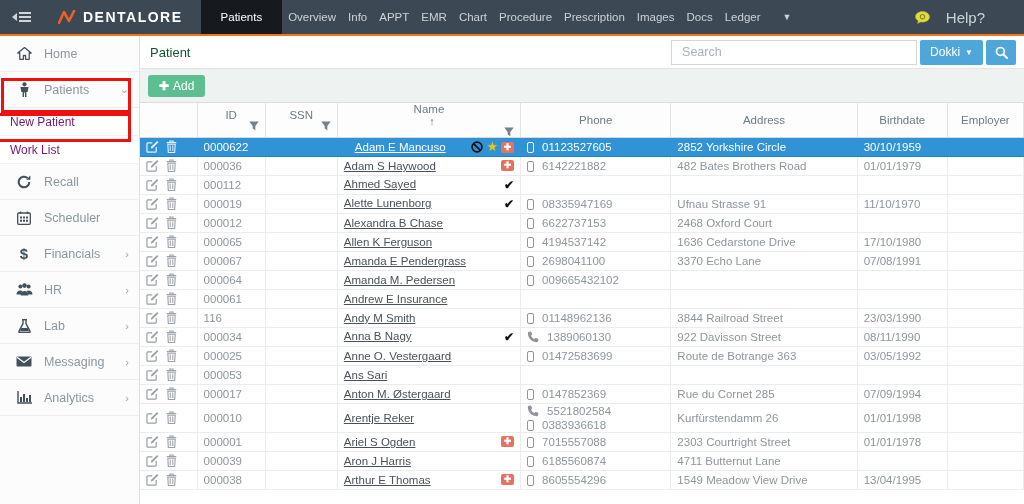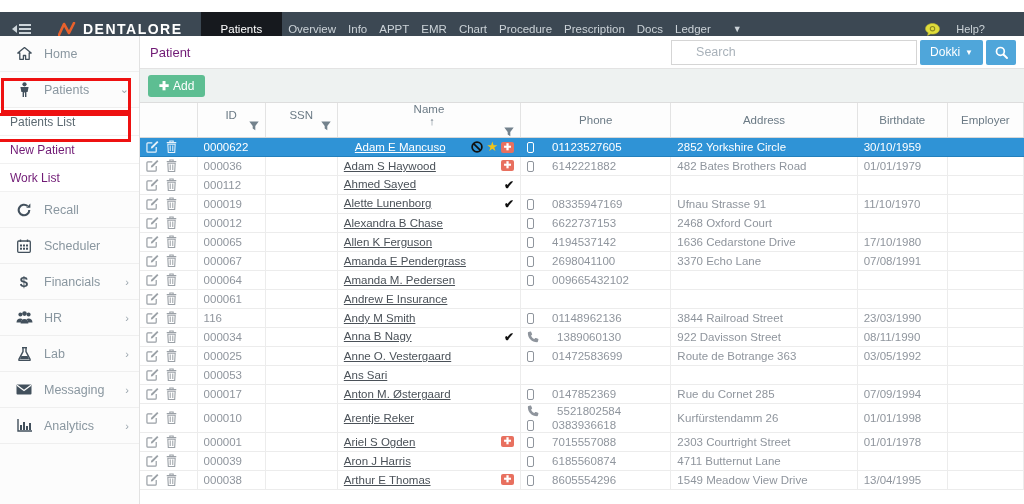--- a/index.html
+++ b/index.html
@@ -1,53 +1,53 @@
 <!DOCTYPE html>
 <html><head>
 <meta charset="utf-8">
 <style>
   * { margin:0; padding:0; box-sizing:border-box; }
   html,body { width:1024px; height:504px; overflow:hidden; font-family:"Liberation Sans", sans-serif; background:#fff; }
 
   
-  .navbar { position:absolute; left:0; top:12px; width:1024px; height:36px; background:#3c4853; display:flex; align-items:stretch; color:#ccd3d8; border-bottom:2px solid #f97316; }
+  .navbar { position:absolute; left:0; top:0; width:1024px; height:36px; background:#3c4853; display:flex; align-items:stretch; color:#ccd3d8; border-bottom:2px solid #f97316; }
   .nav-collapse { width:42px; display:flex; align-items:center; justify-content:center; cursor:pointer; }
   .collapse-glyph { display:flex; align-items:center; gap:2px; }
   .collapse-glyph .tri { width:0; height:0; border-top:4px solid transparent; border-bottom:4px solid transparent; border-right:5px solid #cdd5da; }
   .collapse-glyph .bars { width:12px; height:10px; border-top:2px solid #cdd5da; border-bottom:2px solid #cdd5da; position:relative; }
   .collapse-glyph .bars::after { content:""; position:absolute; left:0; top:2px; width:12px; height:2px; background:#cdd5da; }
   .brand { display:flex; align-items:center; gap:7px; padding:0 18px 0 16px; }
   .brand-name { color:#fff; font-weight:bold; font-size:14px; letter-spacing:1.5px; }
   .nav-menu { display:flex; align-items:stretch; list-style:none; }
   .nav-item { display:flex; align-items:center; padding:0 6px; font-size:11.5px; cursor:pointer; white-space:nowrap; }
   .nav-item.active { background:#16191e; color:#fff; padding:0 20px; }
   .nav-caret { display:flex; align-items:center; padding:0 16px; cursor:pointer; font-size:9px; }
   .nav-right { margin-left:auto; display:flex; align-items:stretch; }
-  .nav-util { display:flex; align-items:center; gap:16px; padding:0 13px; font-size:11px; cursor:pointer; white-space:nowrap; }
+  .nav-util { display:flex; align-items:center; gap:16px; padding:0 13px; font-size:15px; cursor:pointer; white-space:nowrap; }
   .nav-util.org-label-font { font-family:"Liberation Serif", serif; }
   .caret-down { font-size:9px; margin-left:4px; }
 
   
   .sidebar { position:absolute; left:0; top:36px; width:140px; height:468px; background:#fcfcfc; border-right:1px solid #e2e2e2; }
   .side-item { display:flex; align-items:center; height:36px; padding:0 10px 0 14px; color:#8a97a0; font-size:12.5px; border-bottom:1px solid #efefef; cursor:pointer; background:#fcfcfc; }
   .side-item .ic { width:20px; margin-right:10px; color:#42505c; display:inline-flex; justify-content:center; }
   .side-item .chev { margin-left:auto; color:#9aa5ad; font-size:11px; }
   .side-sub { display:flex; align-items:center; height:28px; padding:0 10px 0 10px; color:#701a75; font-size:12px; border-bottom:1px solid #f1f1f1; cursor:pointer; background:#fff; }
   .side-sub.active { color:#5d6a72; }
   .dollar-glyph { font-weight:bold; font-size:15px; color:#42505c; }
   .ann-box { position:absolute; border:3px solid #ee1111; pointer-events:none; }
   .ann-box.b1 { left:1px; top:42px; width:130px; height:35px; }
   .ann-box.b2 { left:-3px; top:77px; width:134px; height:29px; }
 
   
   .main { position:absolute; left:140px; top:36px; width:884px; height:468px; background:#fff; overflow:hidden; }
   .page-header { height:33px; border-bottom:1px solid #e3e3e3; display:flex; align-items:center; padding:0 8px 0 10px; }
-  .page-title { color:#701a75; font-size:13px; }
+  .page-title { color:#14532d; font-size:13px; }
   .search-zone { margin-left:auto; display:flex; align-items:center; gap:3px; }
-  .search-input { width:246px; height:25px; border:1px solid #d5d5d5; padding:0 24px; font-size:12.5px; color:#ec4899; font-family:"Liberation Sans", sans-serif; }
+  .search-input { width:246px; height:25px; border:1px solid #d5d5d5; padding:0 10px; font-size:12.5px; color:#ec4899; font-family:"Liberation Sans", sans-serif; }
   .search-input::placeholder { color:#a9b2ba; }
   .scope-btn { height:25px; background:#4fa6da; color:#fff; border:none; font-size:12px; padding:0 10px; border-radius:2px; cursor:pointer; display:flex; align-items:center; gap:5px; font-family:"Liberation Sans", sans-serif; }
   .scope-btn .caret-down { font-size:8px; margin-left:0; }
   .search-btn { width:30px; height:25px; background:#4fa6da; border:none; border-radius:2px; cursor:pointer; display:flex; align-items:center; justify-content:center; }
   .toolbar { height:34px; background:#eef2f1; display:flex; align-items:center; padding:0 8px; border-bottom:1px solid #ddd; }
   .add-btn { background:#5dbe92; color:#fff; border:none; border-radius:3px; font-size:12px; padding:4px 11px; cursor:pointer; display:flex; align-items:center; gap:4px; font-family:"Liberation Sans", sans-serif; }
   .add-plus { font-weight:bold; font-size:12px; }
 
   
   table { border-collapse:collapse; width:884px; table-layout:fixed; }
@@ -59,21 +59,21 @@
   tr[data-sel="true"] td { background:#2f93d6; color:#fff; border-bottom:1px solid #2380bd; border-right:1px solid #2f93d6; border-top:1px solid #2380bd; }
   tr[data-sel="true"] td a { color:#fff;margin-left:11px; }
   tr[data-sel="true"] .row-action { color:#e8f2fa; }
   td a { color:#4a5158; text-decoration:underline; cursor:pointer; }
   .row-action { color:#9aa0a6; cursor:pointer; display:inline-flex; margin-right:7px; }
   .flags { float:right; display:inline-flex; align-items:center; gap:3px; }
   .star { color:#f0c419; font-size:13px; line-height:12px; }
   .checkmark { color:#111; font-weight:bold; font-size:12px; }
   .firstaid { display:inline-block; width:13px; height:11px; background:#e8705f; border-radius:2px; color:#fff; font-size:9px; font-weight:bold; text-align:center; line-height:11px; }
   .ban-ic { display:inline-flex; color:#111; }
-  .phone-line { display:flex; align-items:center; gap:18px; line-height:14px; }
+  .phone-line { display:flex; align-items:center; gap:8px; line-height:14px; }
   .mob-ic { display:inline-block; width:7px; height:11px; border:1px solid currentColor; border-radius:2px; position:relative; }
   .mob-ic::after { content:""; position:absolute; left:1px; right:1px; top:1px; bottom:2px; }
   .hand-ic { display:inline-flex; color:currentColor; }
   .ic svg, .row-action svg, .funnel svg, .ban-ic svg, .hand-ic svg { display:block; }
 </style>
 </head>
 <body>
 
 <nav class="navbar">
   <div class="nav-collapse">
@@ -90,20 +90,21 @@
   </div>
   <ul class="nav-menu">
       <li class="nav-item active">Patients</li>
       <li class="nav-item">Overview</li>
       <li class="nav-item">Info</li>
       <li class="nav-item">APPT</li>
       <li class="nav-item">EMR</li>
       <li class="nav-item">Chart</li>
       <li class="nav-item">Procedure</li>
       <li class="nav-item">Prescription</li>
+      <li class="nav-item">Images</li>
       <li class="nav-item">Docs</li>
       <li class="nav-item">Ledger</li>
     </ul>
   <div class="nav-caret">
       <span>▼</span>
     </div>
   <div class="nav-right">
     <div class="nav-util">
       <svg width="15" height="13" viewBox="0 0 15 13">
           <path d="M7.5 0.5C3.6 0.5 0.5 2.8 0.5 5.7c0 1.7 1.1 3.2 2.8 4.1L2.6 12.4l3-1.5c.6.1 1.2.2 1.9.2 3.9 0 7-2.3 7-5.2S11.4 0.5 7.5 0.5z" fill="#e0dd3c" stroke="#b8b52d" stroke-width="0.6"></path>
@@ -131,23 +132,20 @@
       </div>
       <div class="side-item">
         <span class="ic">
           <svg width="11" height="15" viewBox="0 0 11 15">
             <circle cx="5.5" cy="2.3" r="2.1" fill="currentColor"></circle>
             <path d="M1.4 5h8.2l-1 5H7.4v5H6v-4.5H5V15H3.6v-5H2.4z" fill="currentColor"></path>
           </svg>
         </span>
         <span>Patients</span>
         <span class="chev">⌄</span>
-      </div>
-      <div class="side-sub active">
-        <span>Patients List</span>
       </div>
       <div class="side-sub">
         <span>New Patient</span>
       </div>
       <div class="side-sub">
         <span>Work List</span>
       </div>
       <div class="side-item">
         <span class="ic">
           <svg width="14" height="14" viewBox="0 0 14 14">

